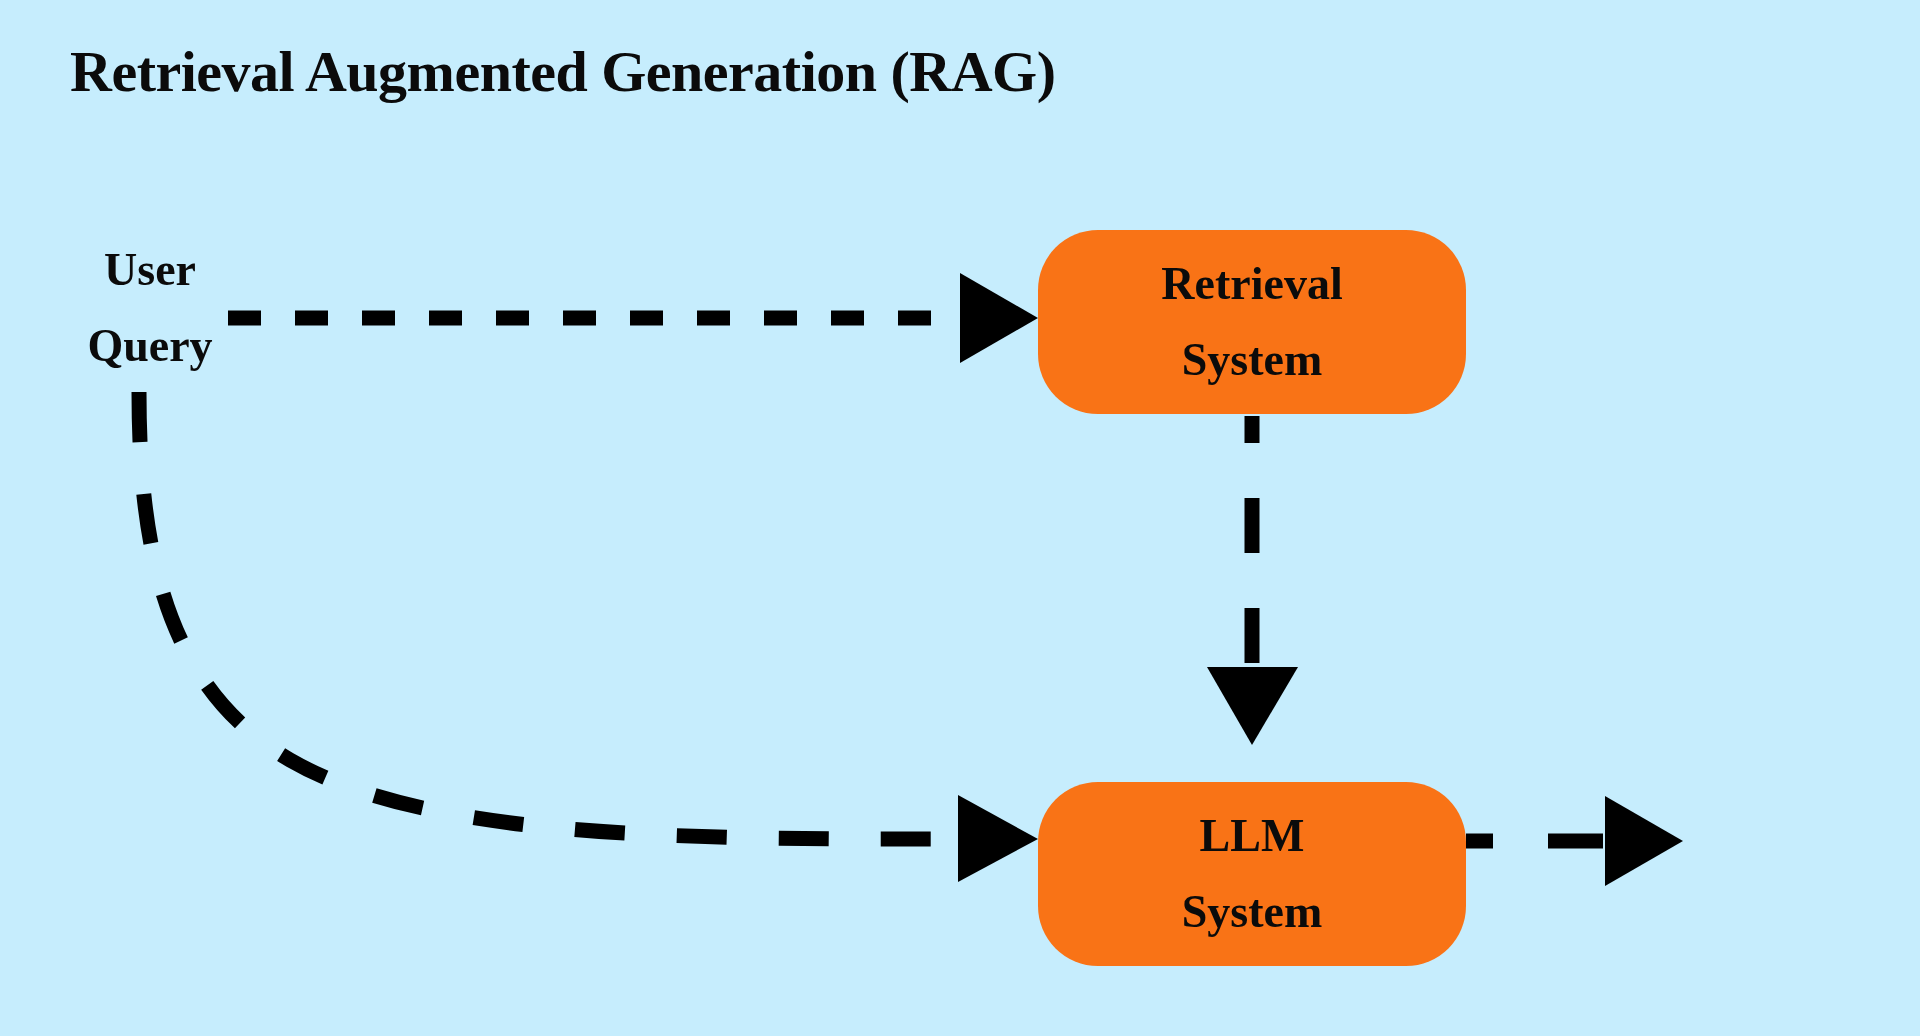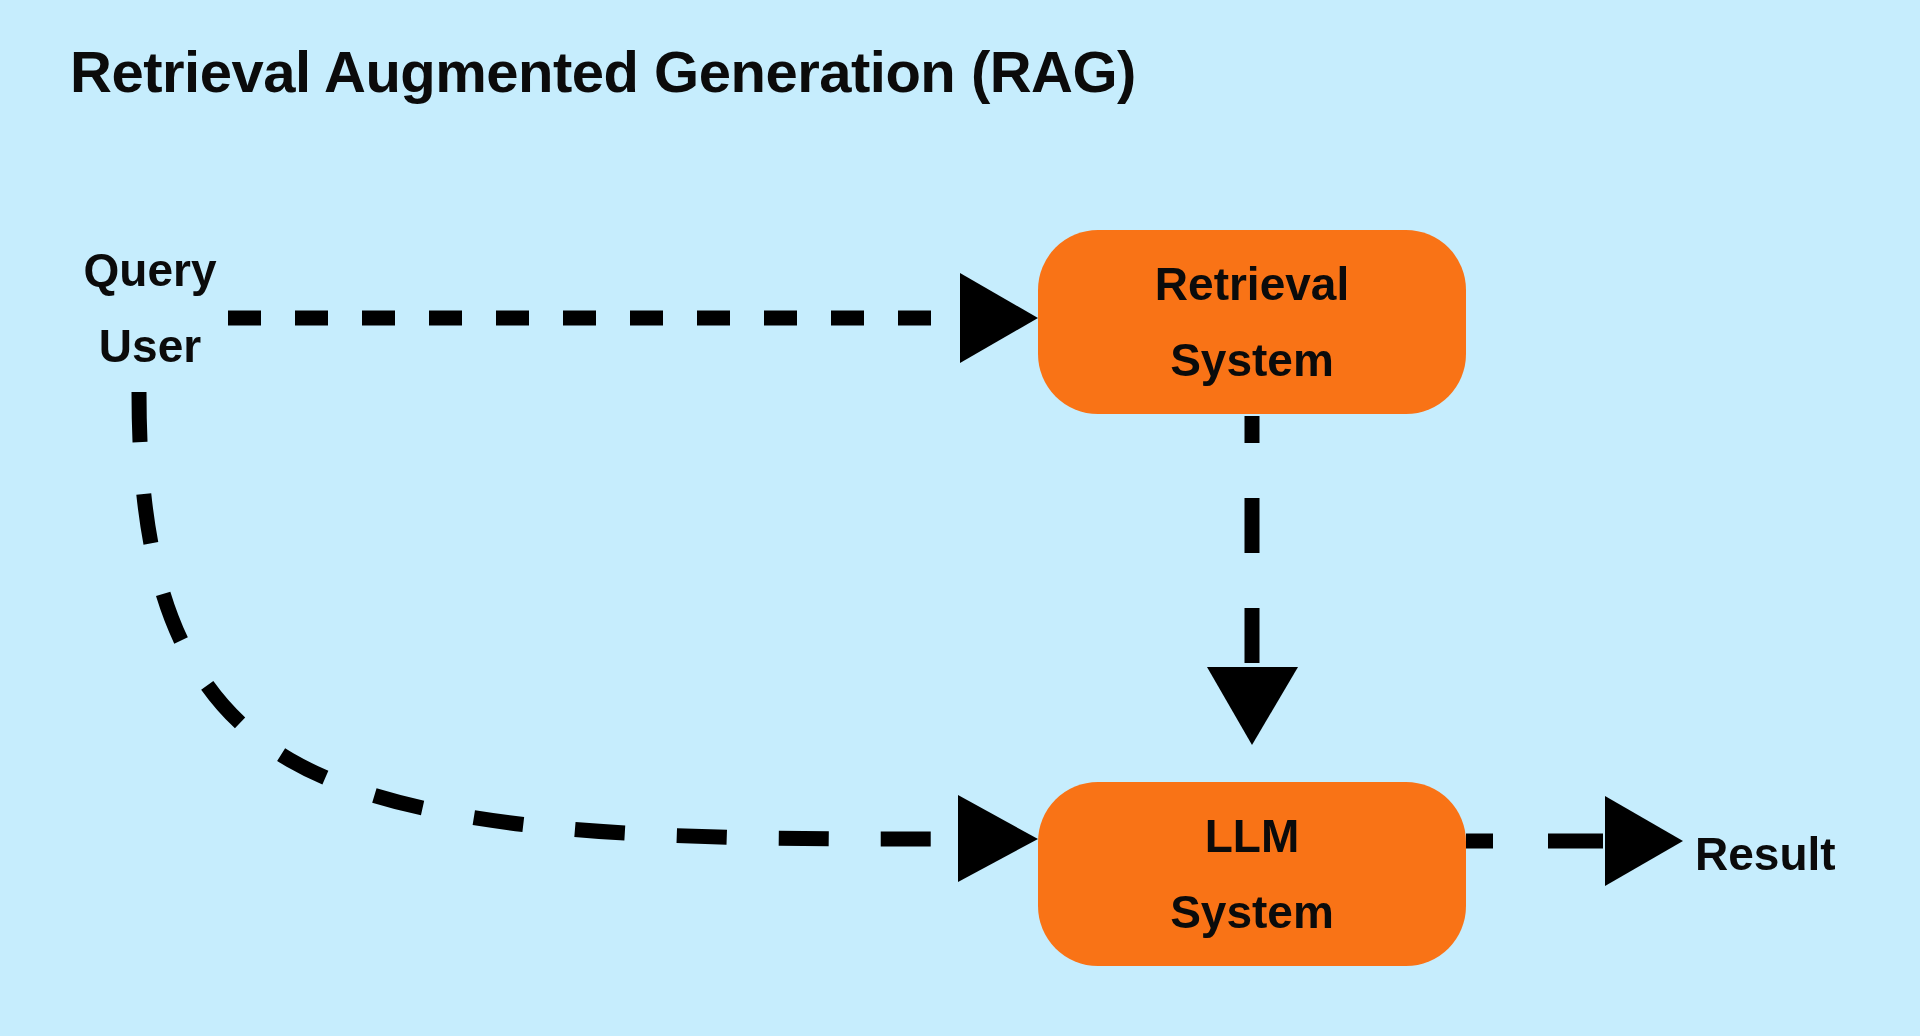--- a/index.html
+++ b/index.html
@@ -8,20 +8,21 @@
       width: 1920px;
       height: 1036px;
       overflow: hidden;
       background: #c6edfd;
       font-family: "Liberation Sans", "DejaVu Sans", sans-serif;
     }
     #canvas {
       position: relative;
       width: 1920px;
       height: 1036px;
+      font-family: Liberation Serif, serif;
     }
     .title {
       position: absolute;
       left: 70px;
       top: 38px;
       font-size: 58px;
       font-weight: 700;
       color: #0b0b0b;
       letter-spacing: -0.5px;
       white-space: nowrap;
@@ -82,29 +83,28 @@
       <polygon points="958,795 1038,839 958,882" fill="#000"></polygon>
     </g>
 
     <g>
       <line x1="1466" y1="841" x2="1606" y2="841" stroke="#000" stroke-width="15" stroke-dasharray="27 55 55"></line>
       <polygon points="1605,796 1683,841 1605,886" fill="#000"></polygon>
     </g>
   </svg>
 
   <div class="label" style="left:70px; top:232px; width:160px;">
+    <div>User</div>
     <div>Query</div>
-    <div>User</div>
   </div>
 
   <div class="node" style="left:1038px; top:230px; width:428px; height:184px;">
     <span>Retrieval</span>
     <span>System</span>
   </div>
 
   <div class="node" style="left:1038px; top:746px; width:428px; height:184px;margin-top:36px;">
     <span>LLM</span>
     <span>System</span>
   </div>
 
-  <div class="label" style="left:1695px; top:816px;">Result</div>
 
 </div>
 
 </body></html>

